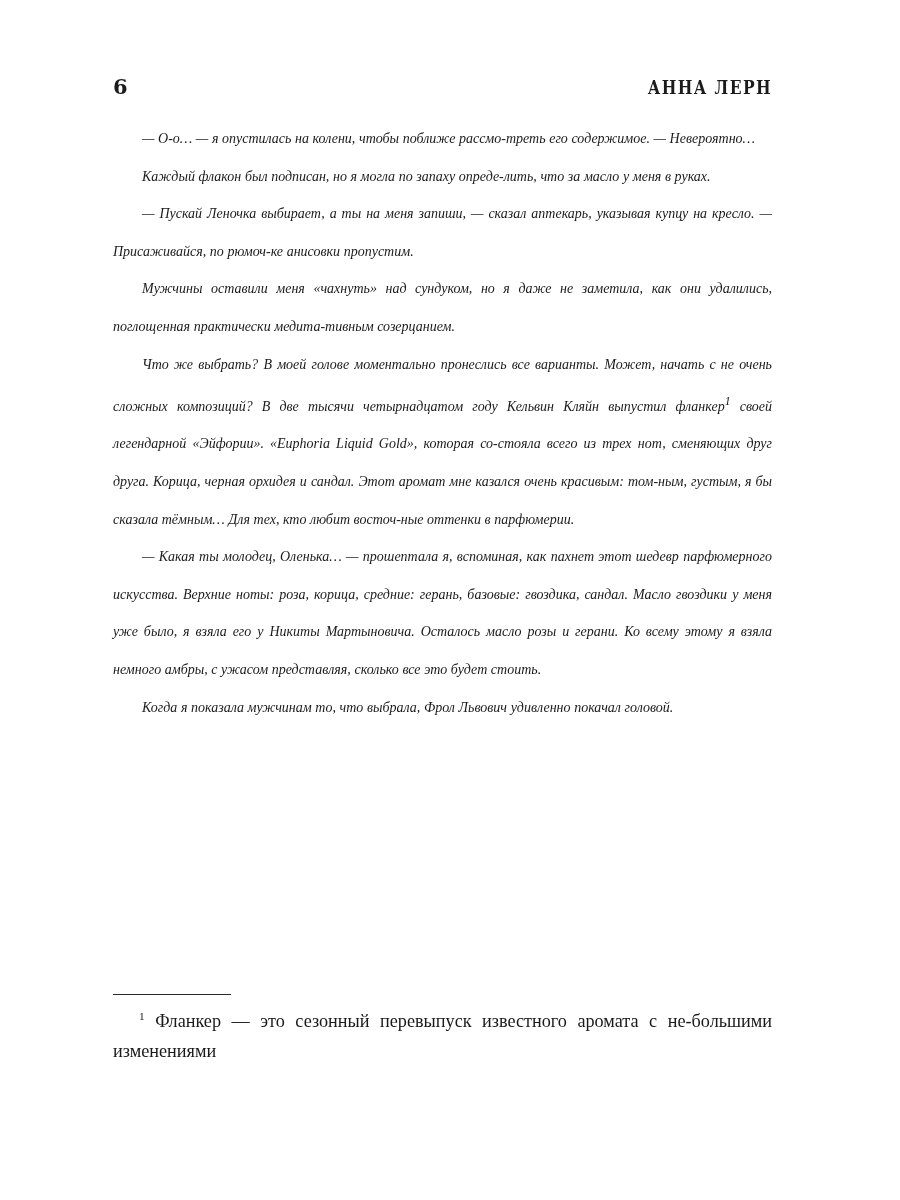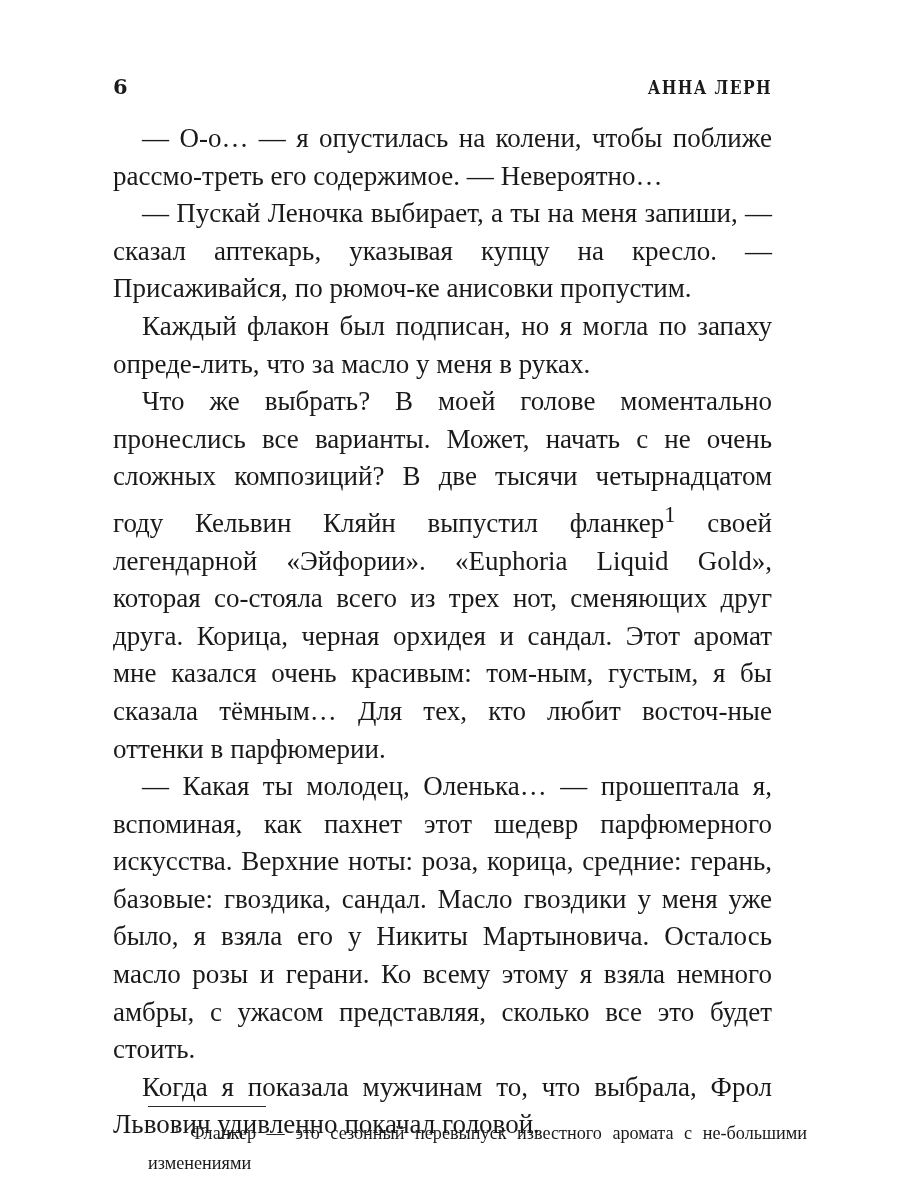--- a/index.html
+++ b/index.html
@@ -58,36 +58,36 @@
 
   
   .textblock {
     position: absolute;
     left: 113px;
     top: 120px;
     width: 659px;
   }
   .para {
     margin: 0;
-    font-size: 27px;
+    font-size: 14px;
     line-height: 37.6px;
     text-align: justify;
     text-justify: inter-word;
     text-indent: 29px;
     hyphens: manual;
     word-spacing: 0.1px;
+    font-style: italic;
   }
 
   
   .footnote-area {
     position: absolute;
     left: 113px;
-    top: 1106px;
+    top: 994px;
     width: 659px;
-    margin-left: 35px;
   }
   .footnote-rule {
     width: 118px;
     height: 0;
     border-top: 1.6px solid #2a2a2a;
     margin: 0 0 11px 0;
   }
   .footnote-text {
     margin: 0;
     font-size: 18.2px;
@@ -107,22 +107,23 @@
 <div class="page">
 
   <div class="running-head">
     <span class="folio">6</span>
     <span class="author-name">Анна Лерн</span>
   </div>
 
   <div class="textblock">
 
     <p class="para">— О-​о… — я опустилась на колени, чтобы поближе рассмо-​треть его содержимое. — Невероятно…</p>
+    <p class="para">Каждый флакон был подписан, но я могла по запаху опреде-​лить, что за масло у меня в руках.</p>
     <p class="para">— Пускай Леночка выбирает, а ты на меня запиши, — сказал аптекарь, указывая купцу на кресло. — Присаживайся, по рюмоч-​ке анисовки пропустим.</p>
-    <p class="para">Каждый флакон был подписан, но я могла по запаху опреде-​лить, что за масло у меня в руках.</p>
+    <p class="para">Мужчины оставили меня «чахнуть» над сундуком, но я даже не заметила, как они удалились, поглощенная практически медита-​тивным созерцанием.</p>
 
     <p class="para"><span>Что же выбрать? В моей голове моментально пронеслись все варианты. Может, начать с не очень сложных композиций? В две тысячи четырнадцатом году Кельвин Кляйн выпустил фланкер</span><sup class="fn-​marker">1</sup><span> своей легендарной «Эйфории». «Euphoria Liquid Gold», которая со-​стояла всего из трех нот, сменяющих друг друга. Корица, черная орхидея и сандал. Этот аромат мне казался очень красивым: том-​ным, густым, я бы сказала тёмным… Для тех, кто любит восточ-​ные оттенки в парфюмерии.</span></p>
 
     <p class="para">— Какая ты молодец, Оленька… — прошептала я, вспоминая, как пахнет этот шедевр парфюмерного искусства. Верхние ноты: роза, корица, средние: герань, базовые: гвоздика, сандал. Масло гвоздики у меня уже было, я взяла его у Никиты Мартыновича. Осталось масло розы и герани. Ко всему этому я взяла немного амбры, с ужасом представляя, сколько все это будет стоить.</p>
     <p class="para">Когда я показала мужчинам то, что выбрала, Фрол Львович удивленно покачал головой.</p>
 
   </div>
 
   <div class="footnote-area">
     <div class="footnote-rule"></div>

